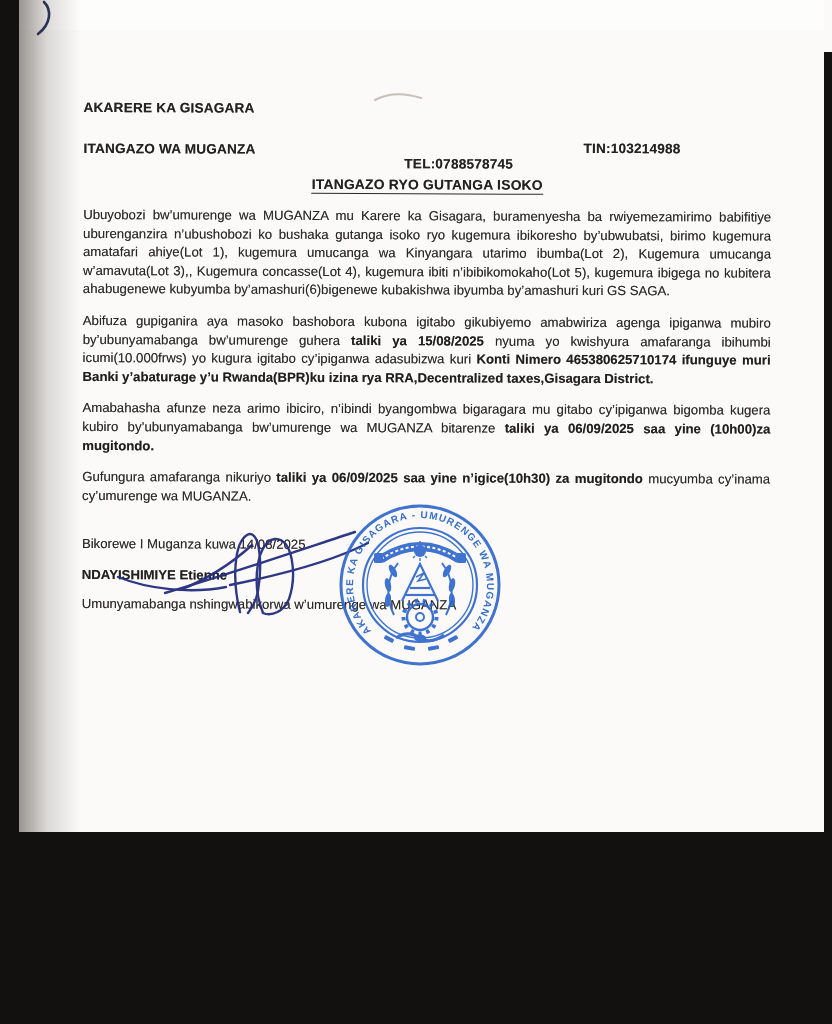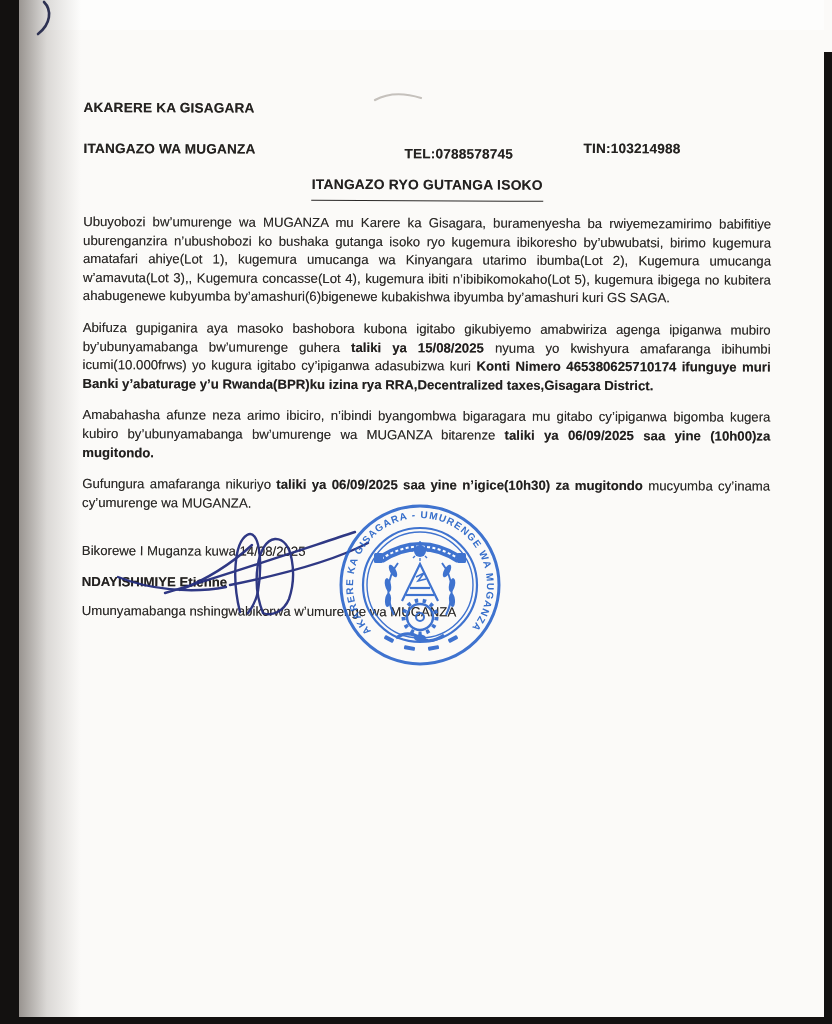--- a/index.html
+++ b/index.html
@@ -3,21 +3,21 @@
 <meta charset="utf-8">
 <style>
   html,body{margin:0;padding:0;}
   body{
     width:832px;height:1024px;position:relative;overflow:hidden;
     background:#131110;
     font-family:"Liberation Sans","DejaVu Sans",sans-serif;
   }
   
   .paper{
-    position:absolute;left:19px;top:0;width:805px;height:1017px;
+    position:absolute;left:19px;top:0;width:805px;height:832px;
     background:#fbfaf8;
   }
   .paper-top-right{
     position:absolute;left:824px;top:0;width:8px;height:52px;background:#fbfaf8;
   }
   .top-band{
     position:absolute;left:0;top:0;width:100%;height:30px;background:#fdfdfc;
   }
   .left-shadow{
     position:absolute;left:0;top:0;width:62px;height:100%;
@@ -26,26 +26,26 @@
   
   .content{
     position:absolute;left:65px;top:0;width:688px;
     transform:rotate(.22deg);transform-origin:0 0;
     color:#2b2927;
     text-shadow:0 0 .4px rgba(45,42,40,.55);
   }
   .org{font-size:13.6px;font-weight:bold;letter-spacing:.2px;color:#242220;}
   .org-line1{margin-top:100px;}
   .org-line2-row{position:relative;margin-top:24px;height:18px;}
-  .org-tel{position:absolute;left:321px;top:6px;}
+  .org-tel{position:absolute;left:321px;top:16px;}
   .org-tin{position:absolute;left:500px;top:0;}
   .doc-title-row{margin-top:17px;text-align:center;}
   .doc-title{
     display:inline-block;font-size:13.8px;font-weight:bold;letter-spacing:.25px;
-    color:#232120;border-bottom:1.6px solid #2a2827;padding-bottom:8px;
+    color:#232120;border-bottom:1.6px solid #2a2827;padding-bottom:1px;
   }
   .body-text p{
     margin:13px 0 0 0;font-size:13.2px;line-height:18.6px;
     text-align:justify;
   }
   .body-text .b{font-weight:bold;color:#211f1e;}
   .closing{margin-top:31px;font-size:13.2px;}
   .closing .place-date{margin:0;}
   .closing .sig-name{margin:16px 0 0 0;font-weight:bold;color:#232120;}
   .closing .sig-title{margin:14px 0 0 0;}

